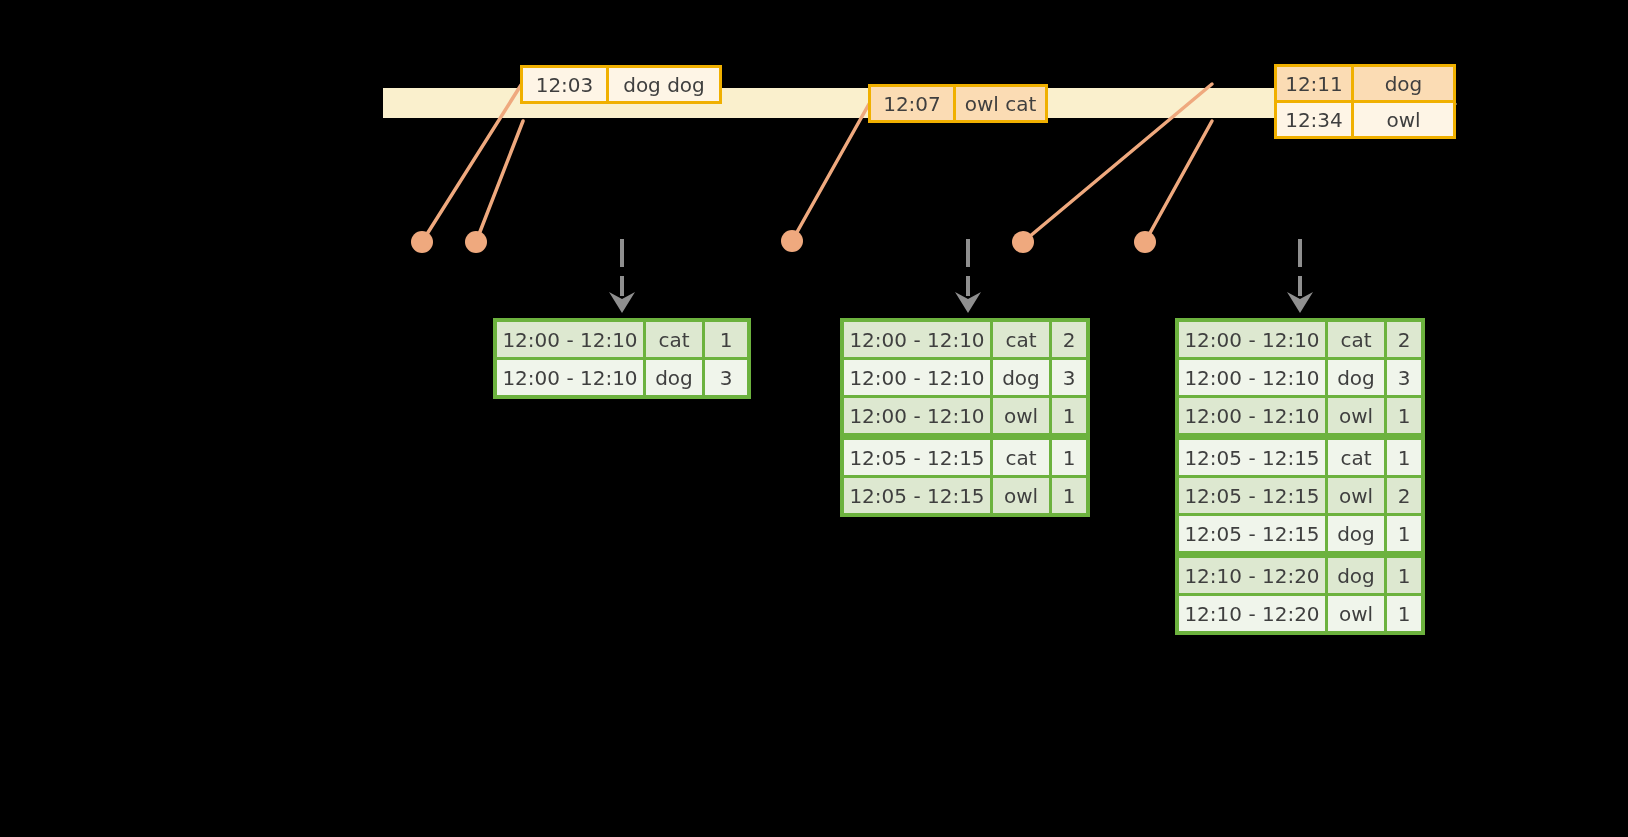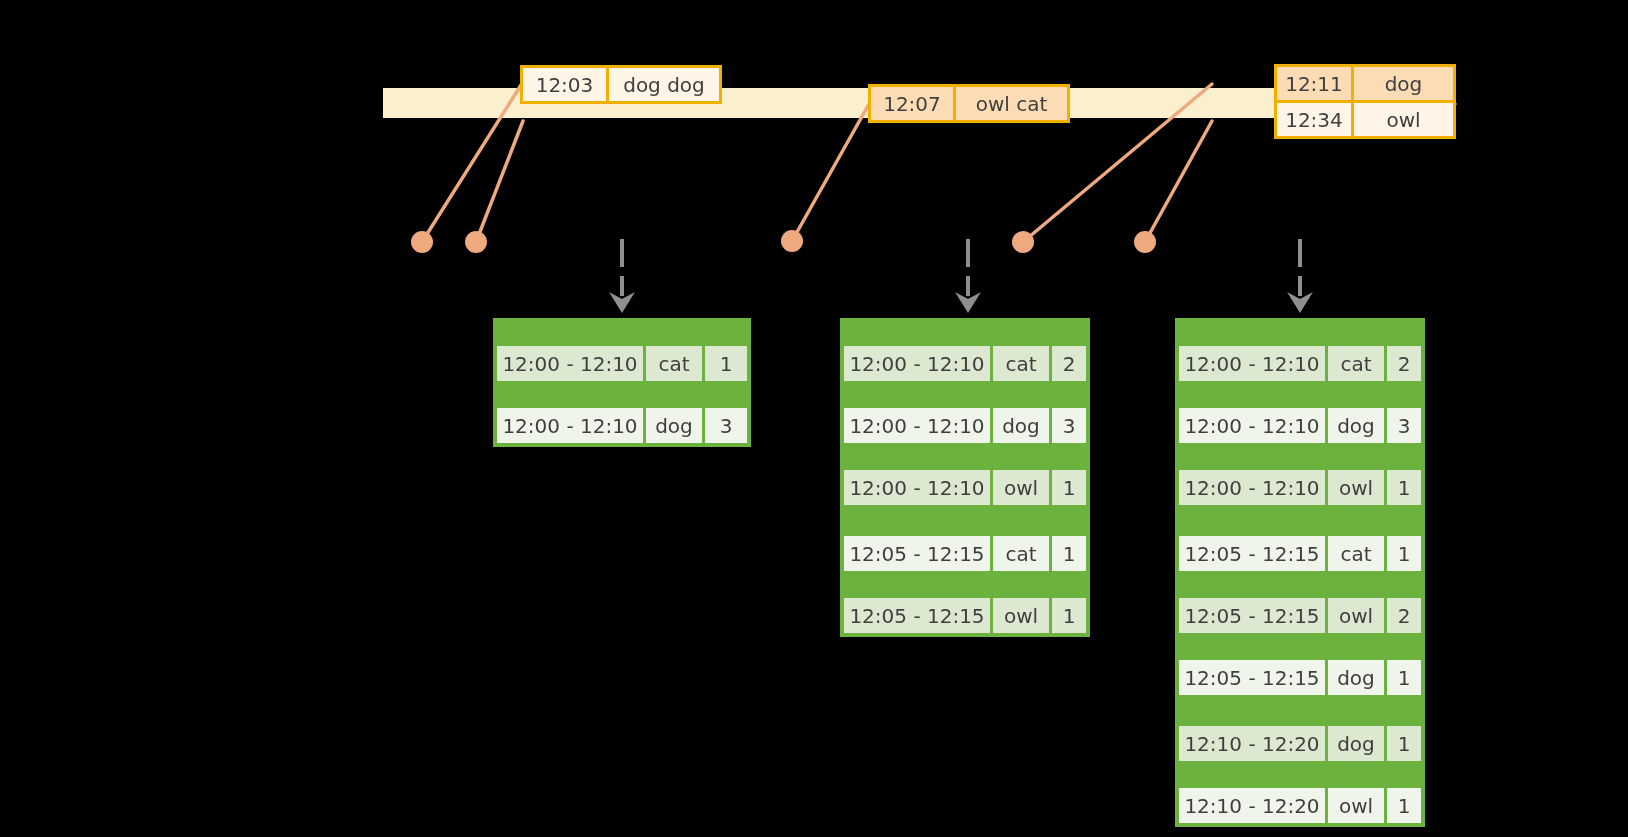--- a/index.html
+++ b/index.html
@@ -47,21 +47,21 @@
   }
   .event-row.dark  .event-cell{background:var(--event-row-dark);}
   .event-row.light .event-cell{background:var(--event-row-light);}
   
   .result-table{
     position:absolute; z-index:3; background:var(--result-border);
     padding:4px; box-sizing:border-box;
   }
   .result-group{display:grid; row-gap:3px; margin-bottom:7px;}
   .result-group:last-child{margin-bottom:0;}
-  .result-row{display:grid; grid-template-columns:146px 56px 1fr; column-gap:3px;margin-top:24px;}
+  .result-row{display:grid; grid-template-columns:146px 56px 1fr; column-gap:3px;}
   .result-cell{
     height:35px; display:flex; align-items:center; justify-content:center;
     font-size:20px; line-height:1;
   }
   .result-row.dark  .result-cell{background:var(--result-row-dark);}
   .result-row.light .result-cell{background:var(--result-row-light);}
 </style>
 </head>
 <body>
 
@@ -97,21 +97,21 @@
       <path class="trigger-head" d="M 1287,292 L 1300,313 L 1313,292 L 1300,299 Z"></path>
     </g>
   </svg>
 
   <div class="event-table" id="event-table-0" style="left:520px;top:65px;width:202px;">
       <div class="event-row light">
         <div class="event-cell">12:03</div>
         <div class="event-cell">dog dog</div>
       </div>
     </div>
-  <div class="event-table" id="event-table-1" style="left:868px;top:84px;width:202px;">
+  <div class="event-table" id="event-table-1" style="left:868px;top:84px;width:180px;">
       <div class="event-row dark">
         <div class="event-cell">12:07</div>
         <div class="event-cell">owl cat</div>
       </div>
     </div>
   <div class="event-table" id="event-table-2" style="left:1274px;top:64px;width:182px;">
       <div class="event-row dark">
         <div class="event-cell">12:11</div>
         <div class="event-cell">dog</div>
       </div>

